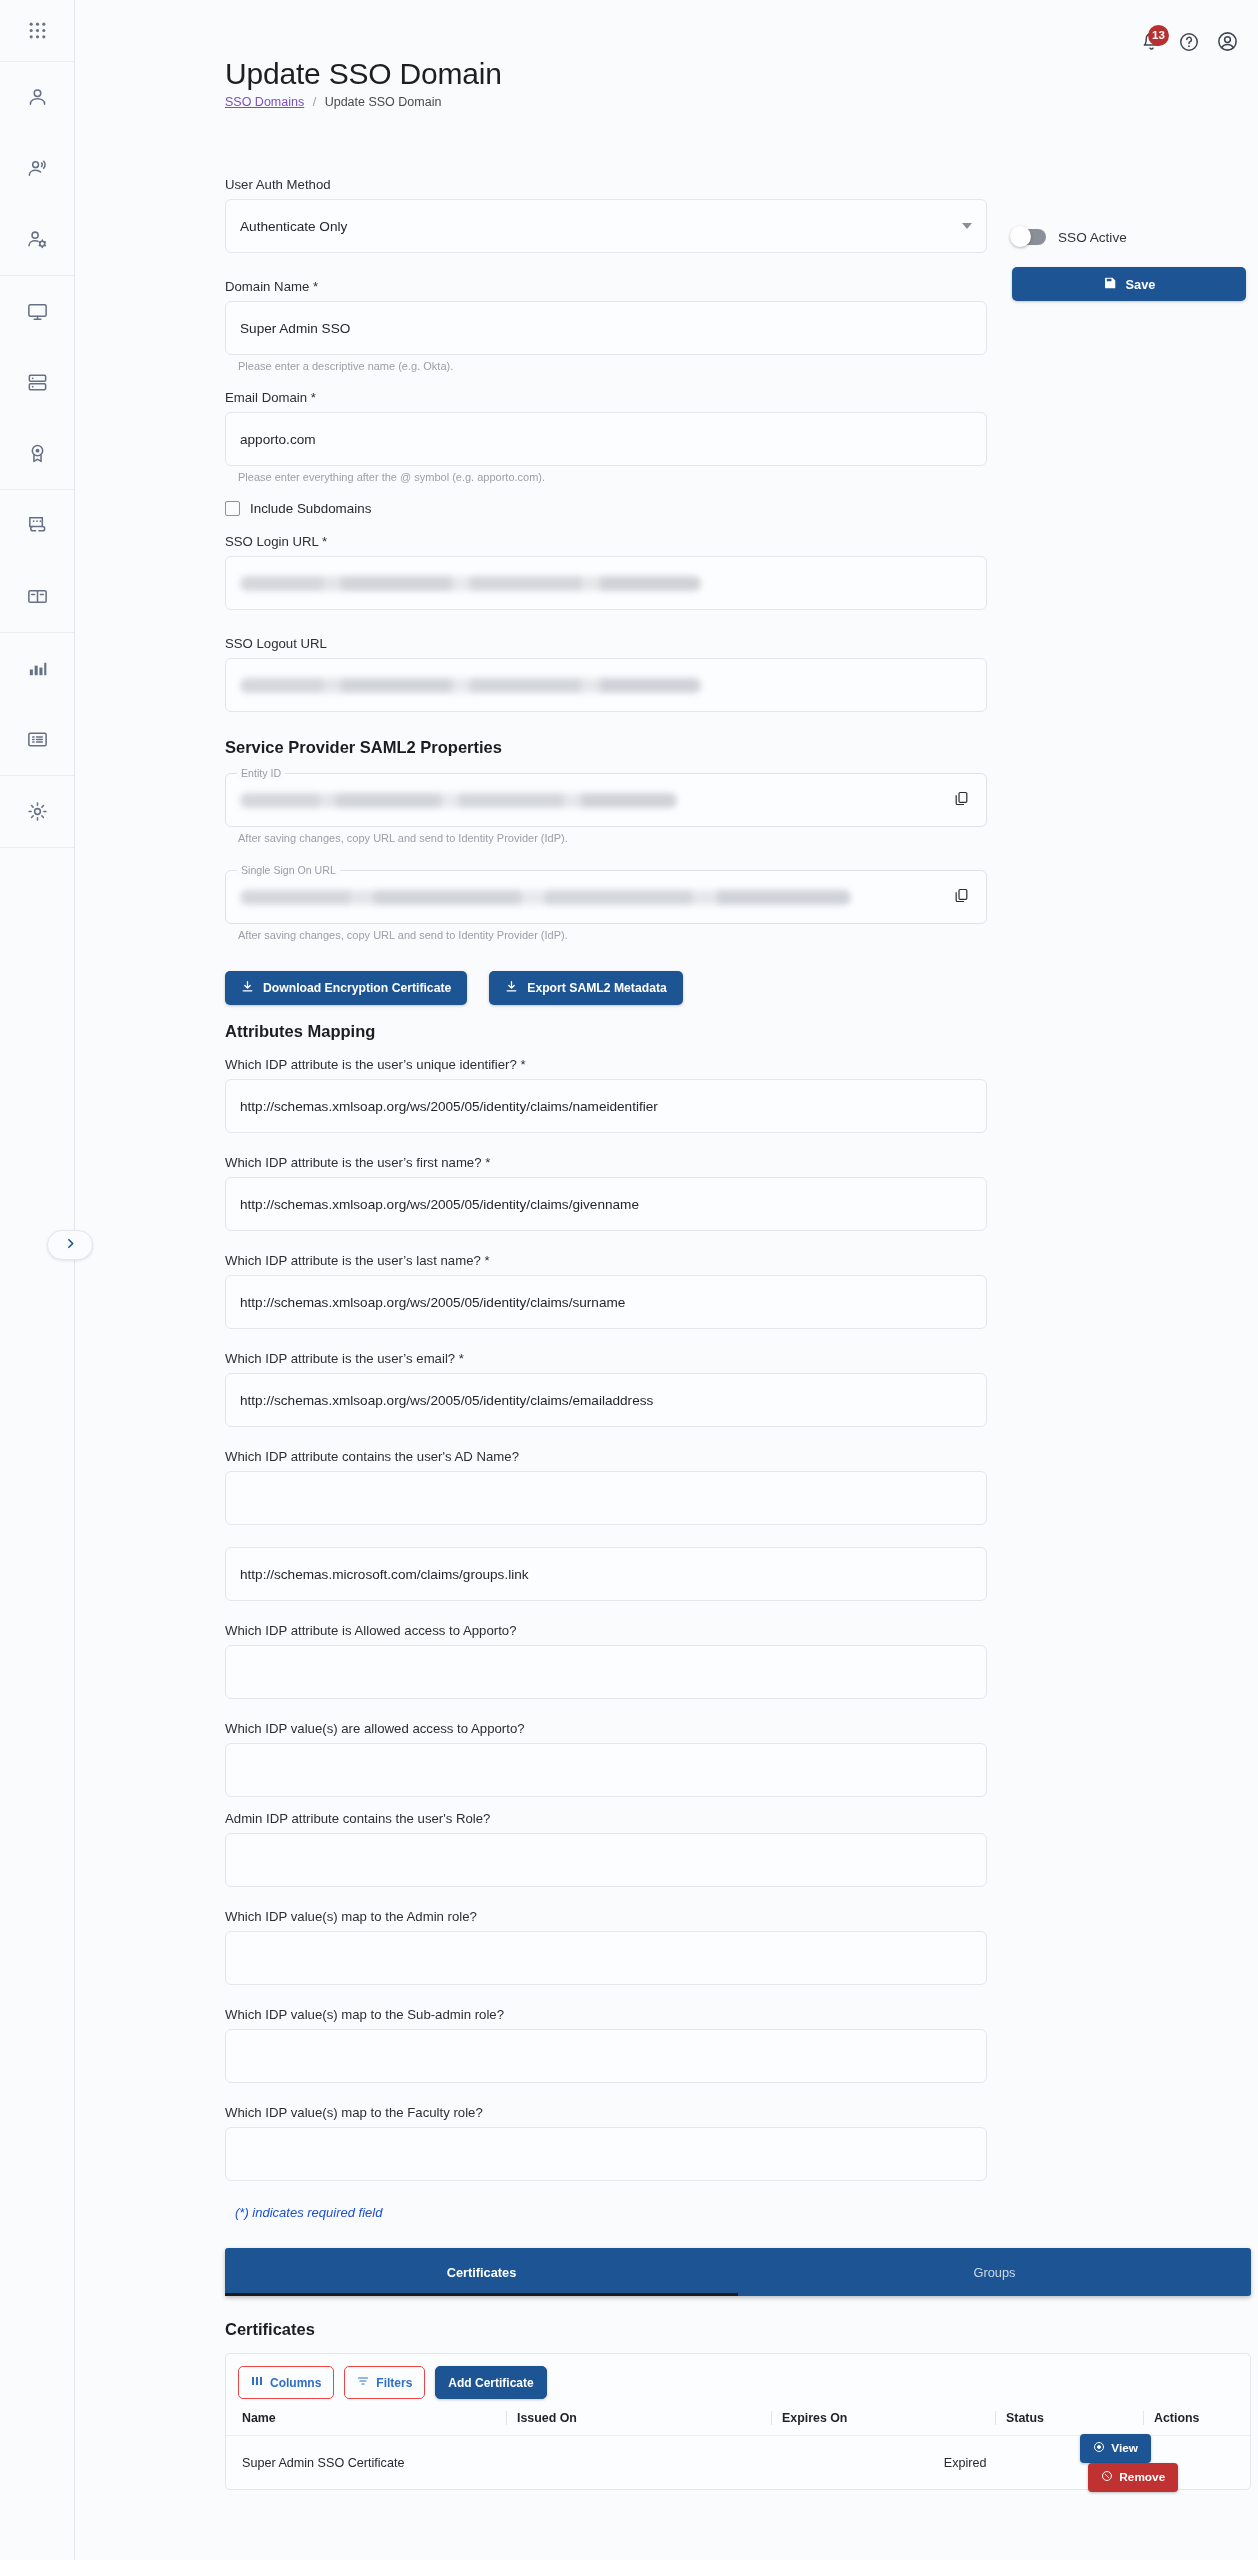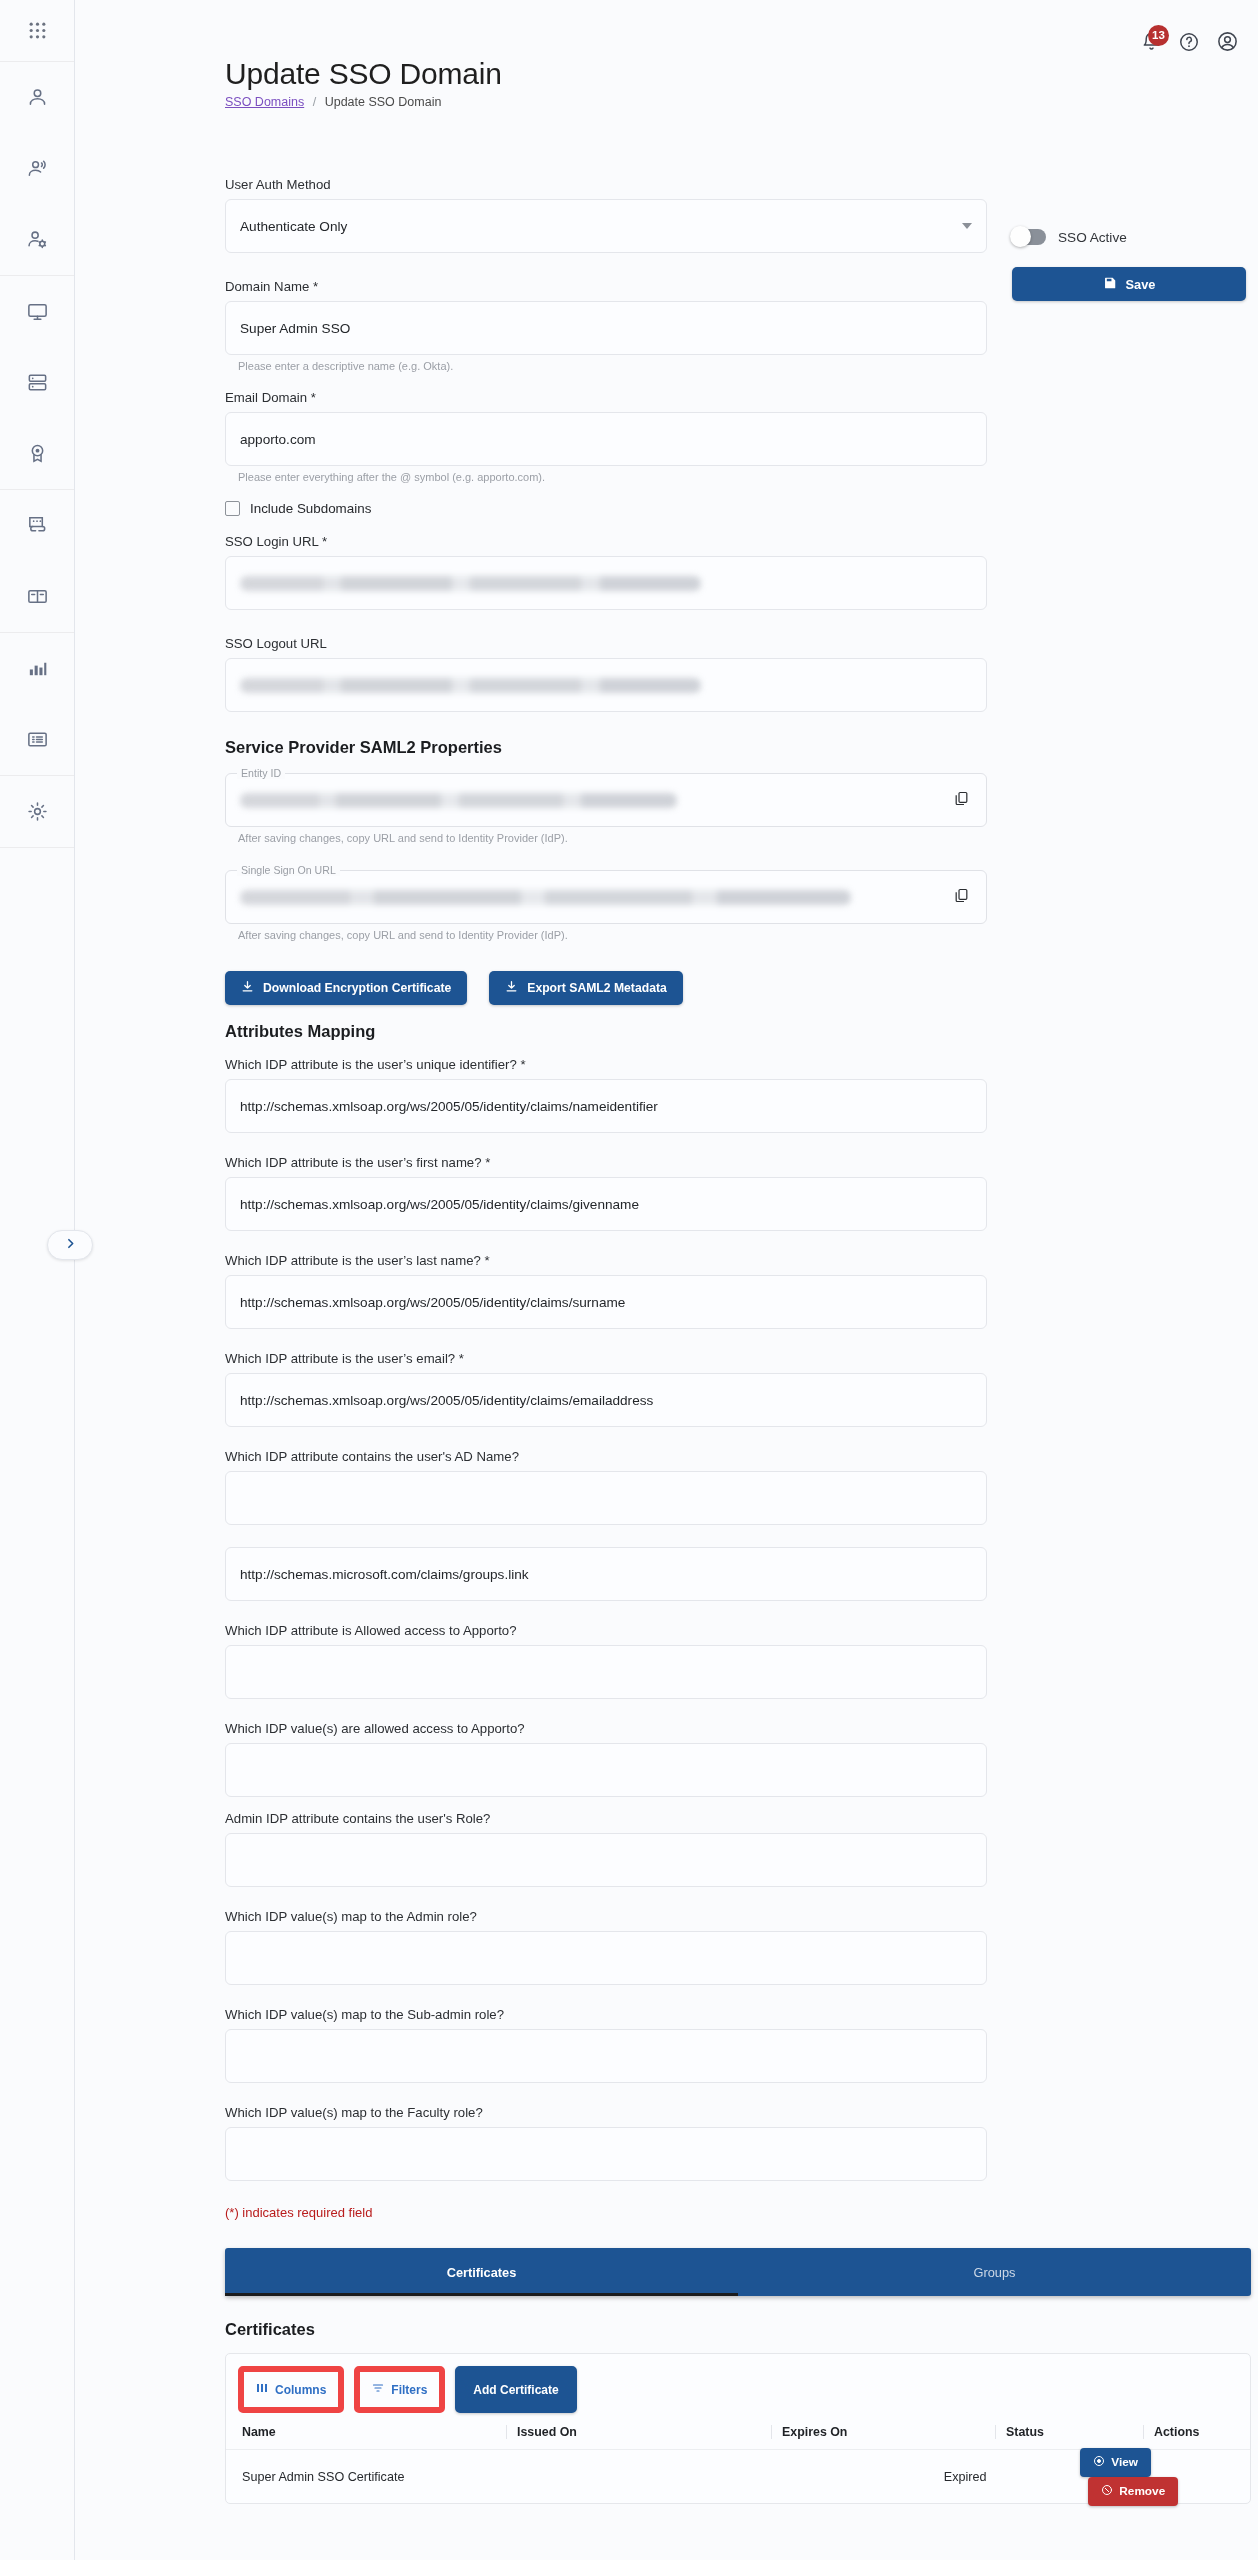--- a/index.html
+++ b/index.html
@@ -131,21 +131,21 @@
   .toggle-label { font-size:13.6px; color:#32353a; }
   .save-btn {
     margin-top:22px; width:234px; height:34px;
     background:#1d5493; color:#fff; border:none; border-radius:5px;
     font-size:12.8px; font-weight:700; cursor:pointer;
     display:flex; align-items:center; justify-content:center; gap:9px;
     font-family:"Liberation Sans", sans-serif;
     box-shadow:0 1px 3px rgba(0,0,0,.22);
   }
 
-  .req-note { font-size:13px; color:#b91c1c; margin:24px 0 0 0; }
+  .req-note { font-size:13px; color:#1d4ed8; margin:24px 0 0 10px;font-style:italic; }
 
   
   .tabbar {
     margin-top:28px; height:48px; background:#1d5493; border-radius:3px;
     display:flex; box-shadow:0 2px 4px rgba(0,0,0,.25);
     width:1026px;
   }
   .tab {
     flex:1; display:flex;align-items:center;justify-content:center;
     color:#ffffff; font-size:12.8px; font-weight:700; cursor:pointer; position:relative;
@@ -154,21 +154,21 @@
   .tab.active::after {
     content:""; position:absolute; left:0; right:0; bottom:0; height:3px; background:#1b1c1e;
   }
 
   .table-title { font-size:16.5px; font-weight:700; color:#1b1d20; margin:24px 0 14px 0; }
   .table-card {
     width:1026px; border:1px solid #e5e7eb; border-radius:5px; background:#fcfdff;
   }
   .table-tools { display:flex; gap:10px; padding:12px 12px 10px 12px; align-items:center; }
   .tool-btn {
-    height:47px; padding:0 12px; border:6px solid #ef4444; border-radius:5px;
+    height:33px; padding:0 12px; border:1px solid #ef4444; border-radius:5px;
     background:#fcfdff; color:#2f6fc4; font-size:12px; font-weight:700;
     display:inline-flex;align-items:center;gap:7px;cursor:pointer;
     font-family:"Liberation Sans", sans-serif;
   }
   .tool-btn.filled {
     background:#1d5493; border-color:#1d5493; color:#fff;
     box-shadow:0 1px 3px rgba(0,0,0,.22);
   }
   .thead { display:flex; padding:2px 12px 10px 12px; }
   .th {

